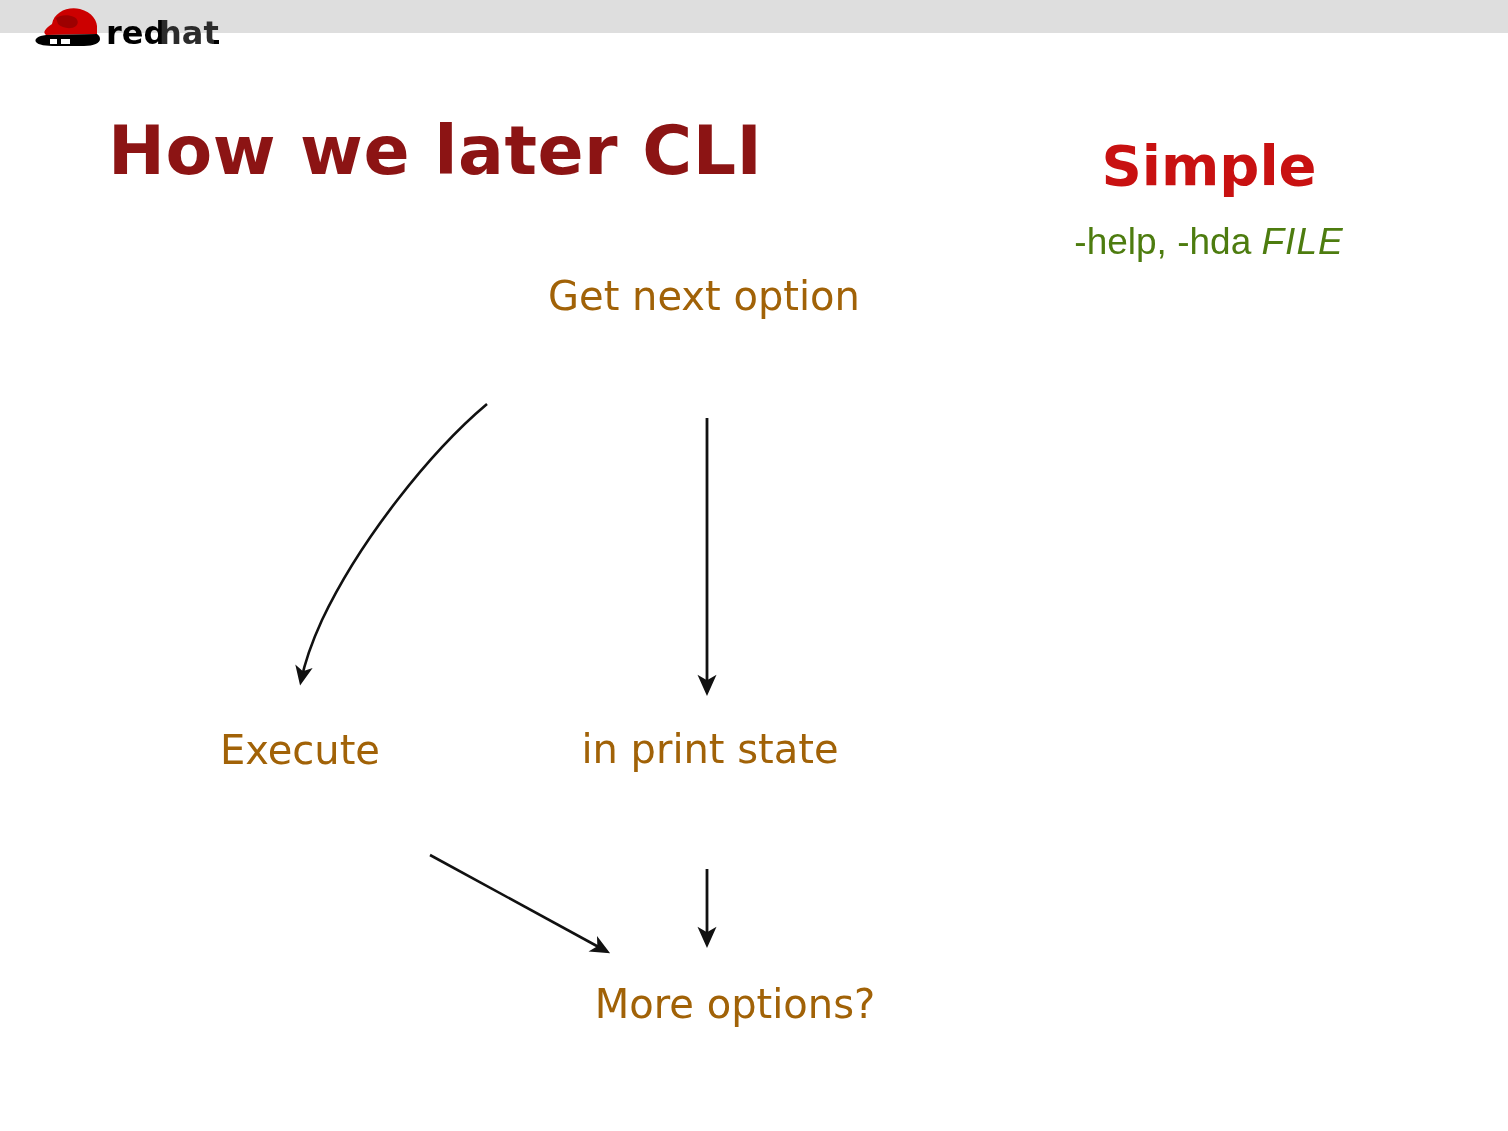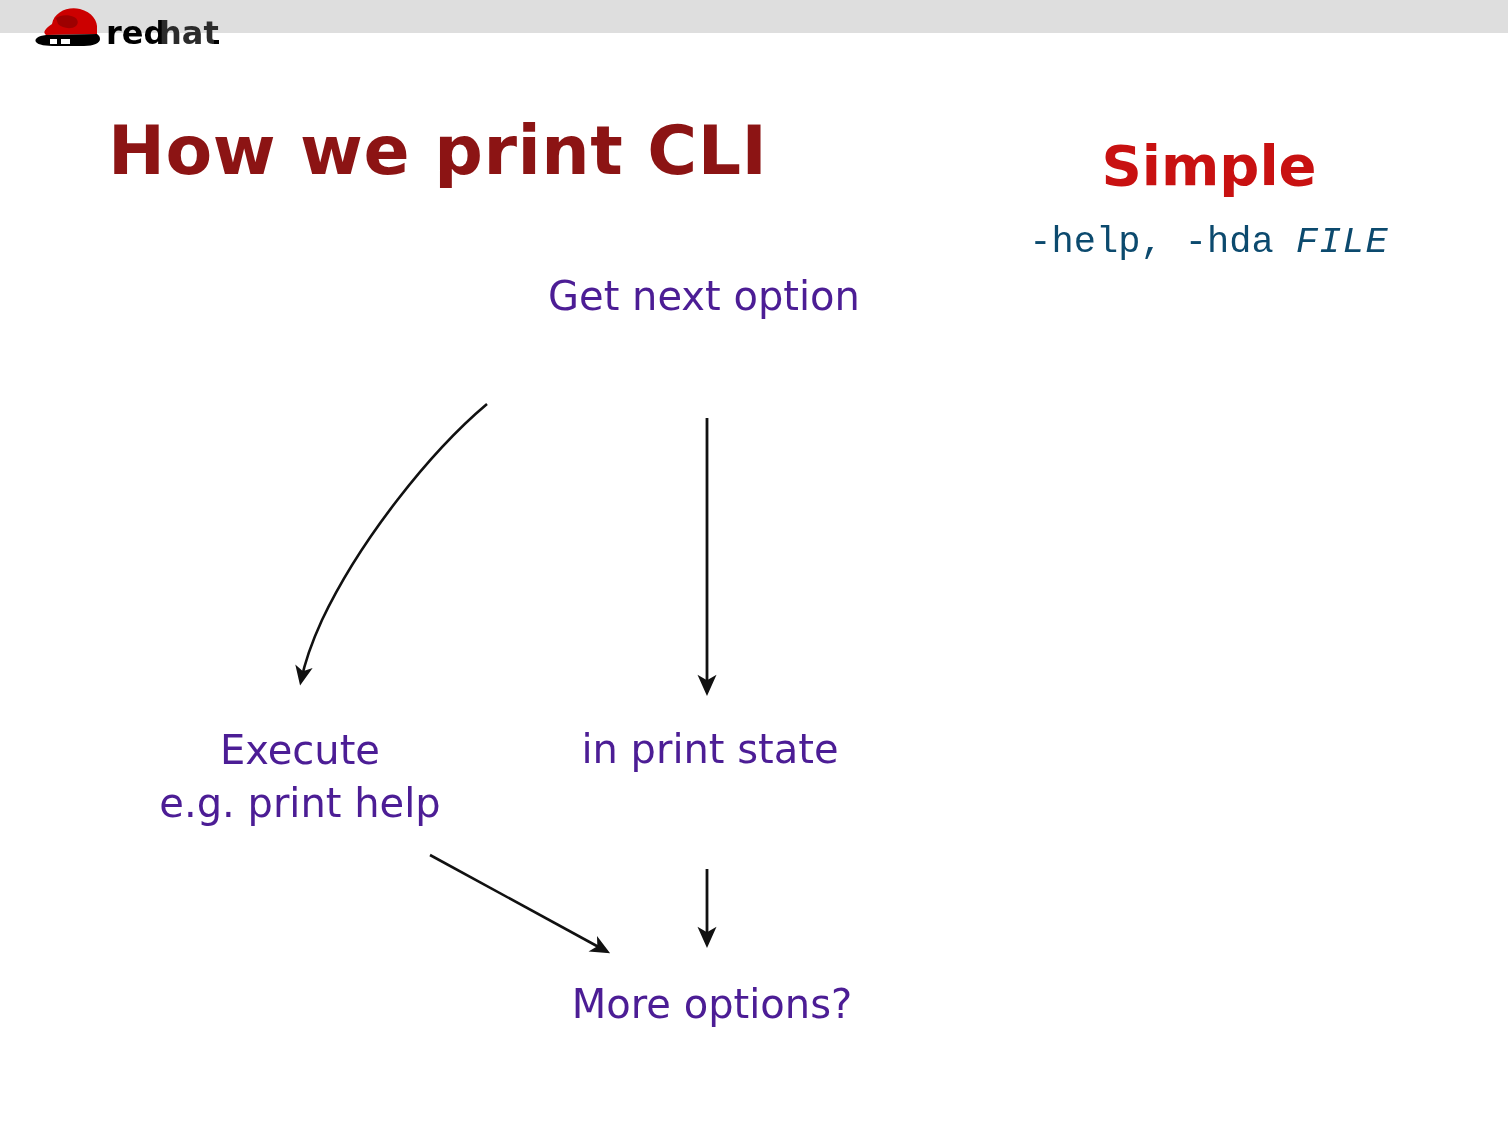--- a/index.html
+++ b/index.html
@@ -61,59 +61,59 @@
   .side-heading-line {
     font-family: "DejaVu Sans", sans-serif;
     font-weight: bold;
     font-size: 56px;
     line-height: 1.08;
     color: #c81111;
     white-space: nowrap;
   }
   #side-example {
     margin-top: 26px;
-    font-family: Liberation Mono, monospace;
+    font-family: Liberation Sans, sans-serif;
     font-size: 37px;
     line-height: 1.1;
-    color: #0c4a6e;
+    color: #4d7c0f;
     white-space: nowrap;
   }
   #side-example .arg-italic {
     font-style: italic;
     letter-spacing: 1px;
   }
 
   
   .flow-node {
     position: absolute;
     font-family: "DejaVu Sans", sans-serif;
     font-weight: normal;
     font-size: 40px;
     line-height: 1.32;
-    color: #4c1d95;
+    color: #a16207;
     text-align: center;
     white-space: nowrap;
   }
   #node-get-next {
     left: 404px;
     top: 270px;
     width: 600px;
   }
   #node-execute {
     left: 60px;
     top: 724px;
     width: 480px;
   }
   #node-record {
     left: 450px;
     top: 723px;
     width: 520px;
   }
   #node-more-options {
-    left: 452px;
+    left: 475px;
     top: 978px;
     width: 520px;
   }
 
   
   #flow-arrows {
     position: absolute;
     left: 0;
     top: 0;
     width: 1508px;
@@ -134,34 +134,33 @@
     <path d="M32 14 C36 11, 44 10, 50 13 C54 15, 55 19, 52 22 C47 26, 38 24, 34 20 Z" fill="#8e0000" opacity="0.75"></path>
     <rect x="26" y="35" width="7" height="5" fill="#ffffff"></rect>
     <rect x="37" y="35" width="9" height="5" fill="#ffffff"></rect>
   </g>
 
   <text x="82" y="40" font-family="DejaVu Sans, sans-serif" font-size="32" font-weight="bold" fill="#000000">red</text>
   <text x="135" y="40" font-family="DejaVu Sans, sans-serif" font-size="32" font-weight="bold" fill="#2b2b2b">hat</text>
   <rect x="190" y="36" width="5" height="4" fill="#000000"></rect>
 </svg>
 
-<div id="slide-title">How we print CLI</div>
+<div id="slide-title">How we later CLI</div>
 
 <div id="side-panel">
   <div class="side-heading-line">Simple</div>
   <div id="side-example"><span>-help, -hda </span><span class="arg-italic">FILE</span></div>
 </div>
 
 <div class="flow-node" id="node-get-next">
   <div>Get next option</div>
 </div>
 
 <div class="flow-node" id="node-execute">
   <div>Execute</div>
-  <div>e.g. print help</div>
 </div>
 
 <div class="flow-node" id="node-record">
   <div>in print state</div>
 </div>
 
 <div class="flow-node" id="node-more-options">
   <div>More options?</div>
 </div>
 

